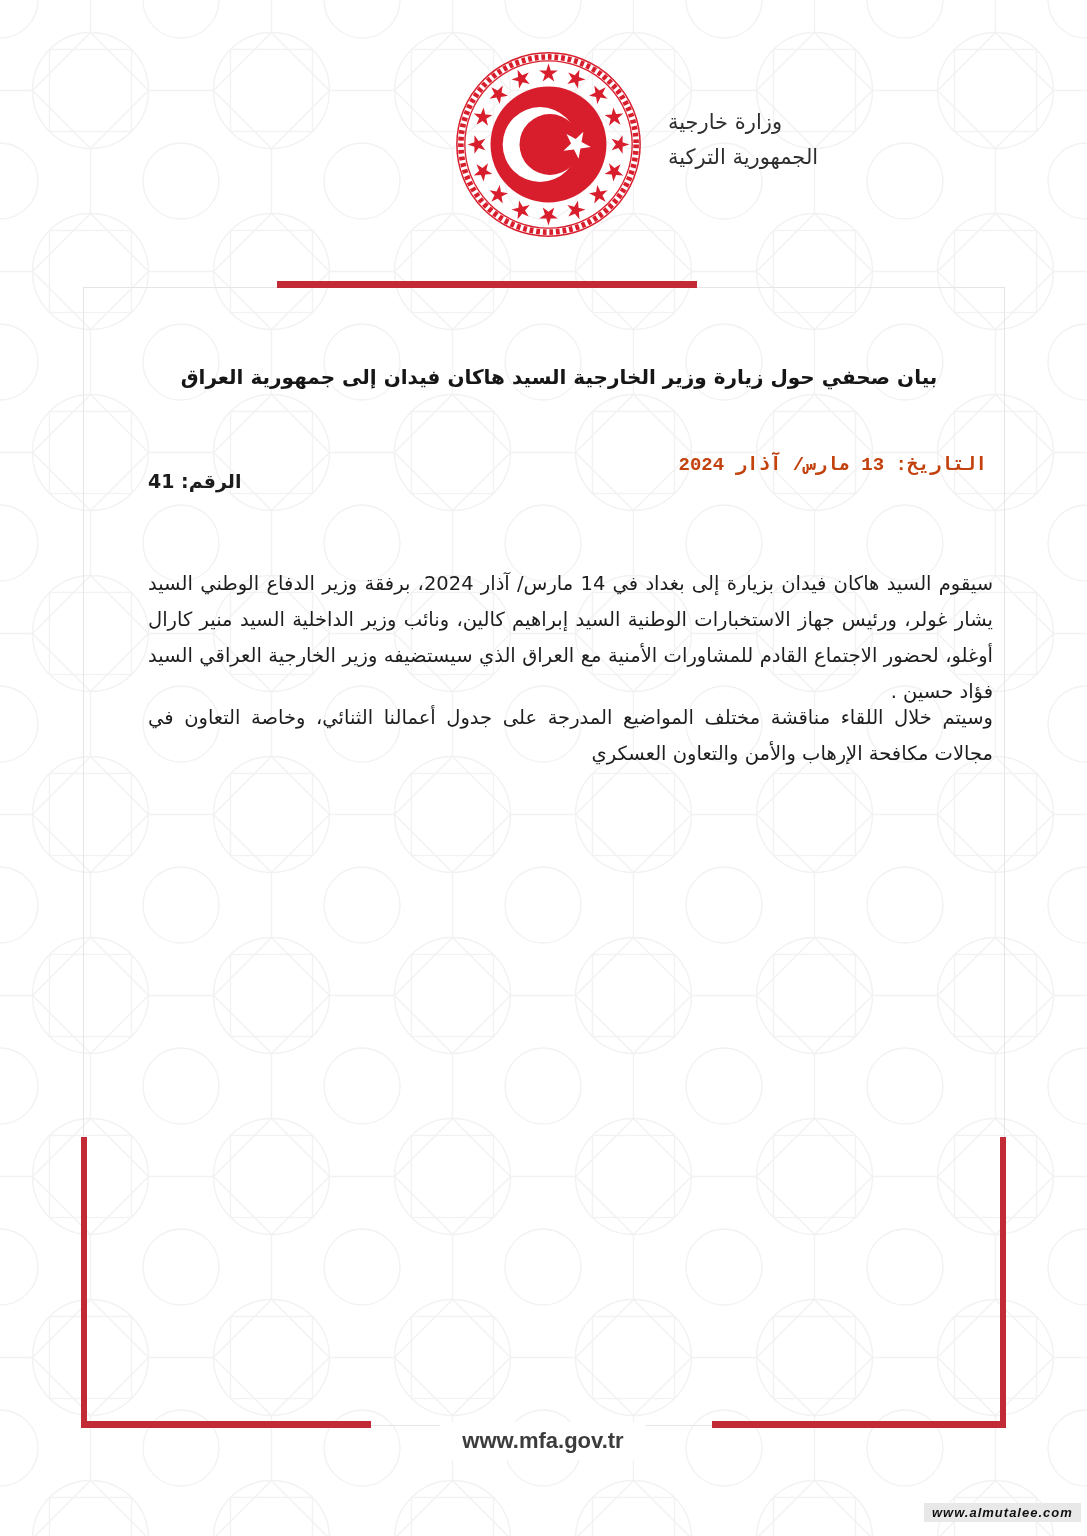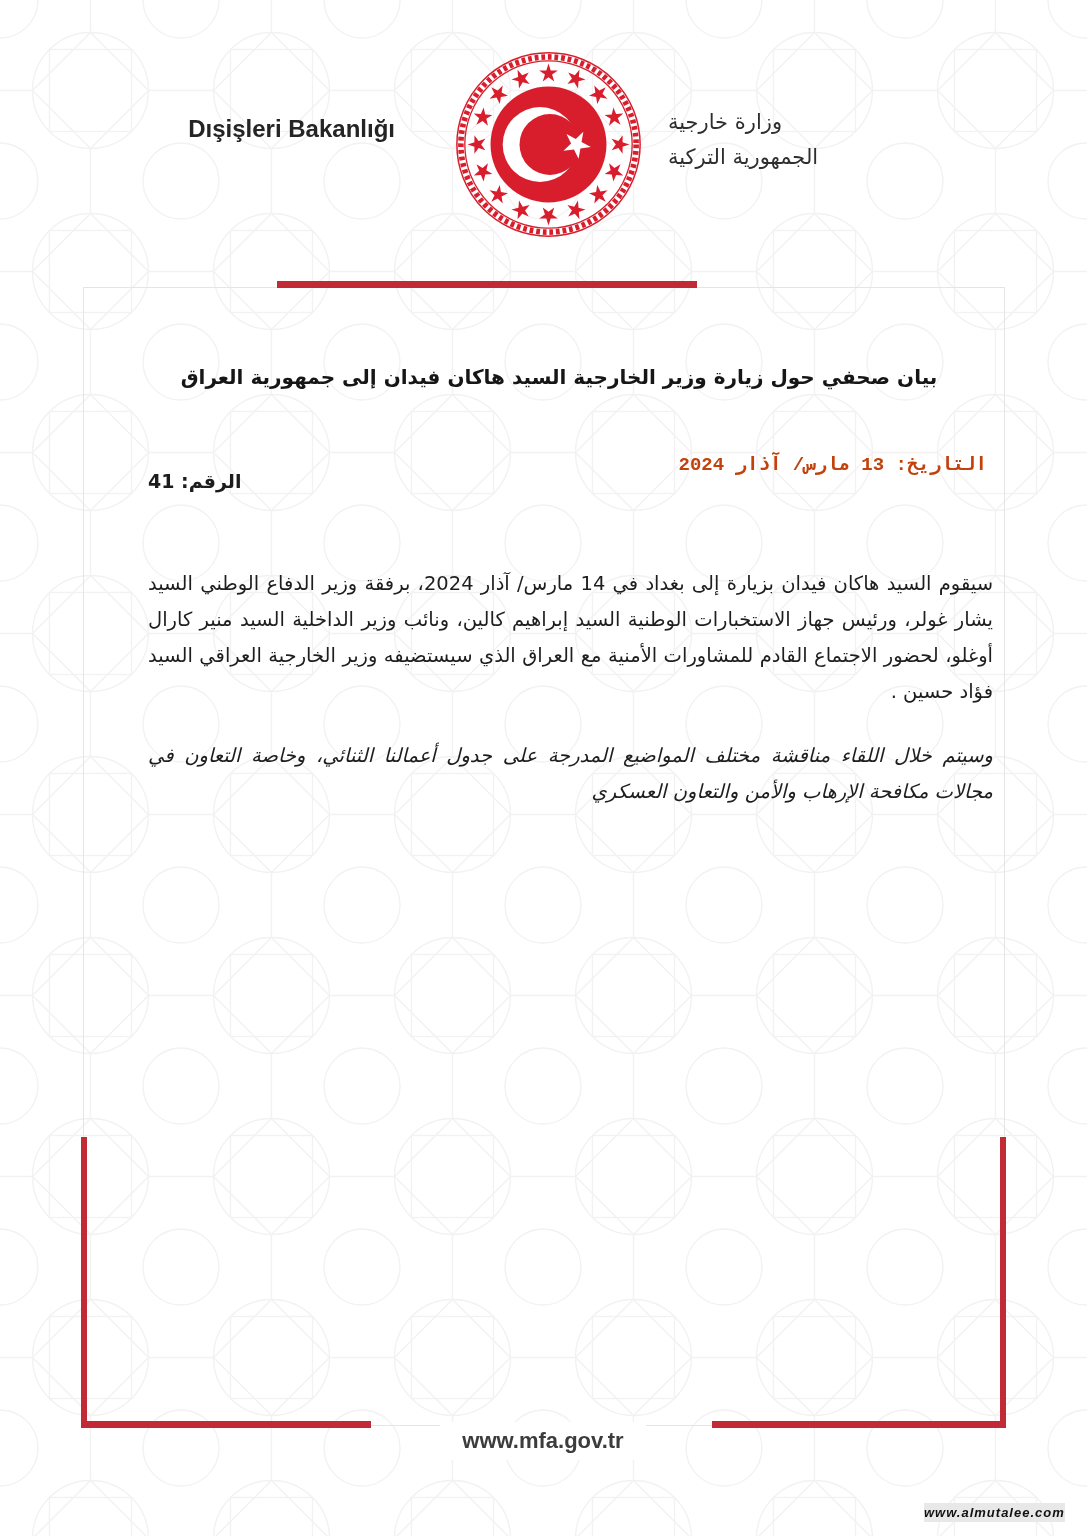--- a/index.html
+++ b/index.html
@@ -69,35 +69,35 @@
   .number-line{
     position:absolute;left:148px;top:470px;
     direction:rtl;font-size:19px;font-weight:bold;color:#1c1c1c;z-index:2;
   }
   .body-para{
     position:absolute;left:140px;width:845px;margin:8px;
     direction:rtl;text-align:justify;
     font-size:19.5px;line-height:36px;color:#1e1e1e;z-index:2;
   }
   .para1{top:558px;}
-  .para2{top:730px;font-style:italic;}
+  .para2{top:692px;}
 
   
   .footer-wrap{
     position:absolute;left:83px;top:1398px;width:920px;
     text-align:center;z-index:4;margin-top:24px;
   }
   .footer-site{
     display:inline-block;background:#ffffff;padding:6px 22px;
     font-family:"Liberation Sans","DejaVu Sans",sans-serif;
     font-weight:bold;font-size:22px;color:var(--footer-text,#3c3c3c);
   }
   .watermark{
     position:absolute;left:924px;top:1503px;
-    background:#e8e8e8;padding:2px 0;
+    background:#e8e8e8;padding:2px 8px;
     font-family:"Liberation Sans","DejaVu Sans",sans-serif;
     font-weight:bold;font-style:italic;font-size:13px;letter-spacing:1px;
     color:#111;z-index:4;
   }
 </style>
 </head>
 <body>
 
 <div class="page">
 
@@ -113,21 +113,20 @@
           <circle cx="0" cy="181" r="38"></circle>
           <circle cx="181" cy="181" r="38"></circle>
           <path d="M90.5 0 L90.5 32 M90.5 149 L90.5 181 M0 90.5 L32 90.5 M149 90.5 L181 90.5"></path>
         </g>
       </pattern>
     </defs>
     <rect width="1087" height="1536" fill="url(#geo)"></rect>
   </svg>
 
   <div class="org-tr">
-    <div>Dışişleri Bakanlığı</div>
   </div>
 
   <svg class="emblem" viewBox="0 0 200 200" width="187" height="187" aria-hidden="true">
     <defs>
       <polygon id="star5" points="0,-1 0.225,-0.309 0.951,-0.309 0.363,0.118 0.588,0.809 0,0.382 -0.588,0.809 -0.363,0.118 -0.951,-0.309 -0.225,-0.309"></polygon>
     </defs>
 
     <g stroke="currentColor" fill="none">
       <circle cx="100" cy="100" r="98" stroke-width="1.6"></circle>
       <circle cx="100" cy="100" r="89.5" stroke-width="1.4"></circle>

